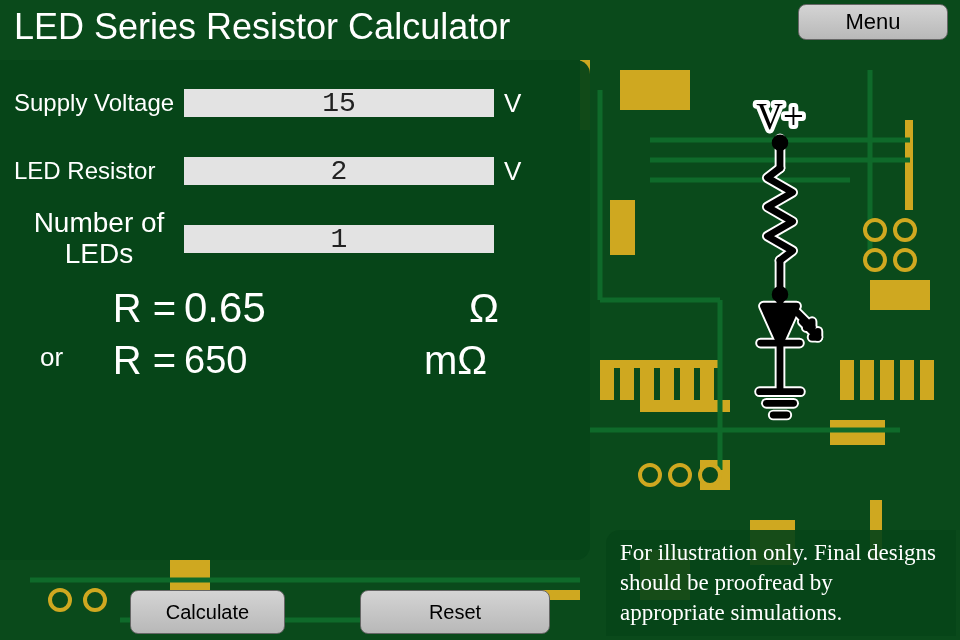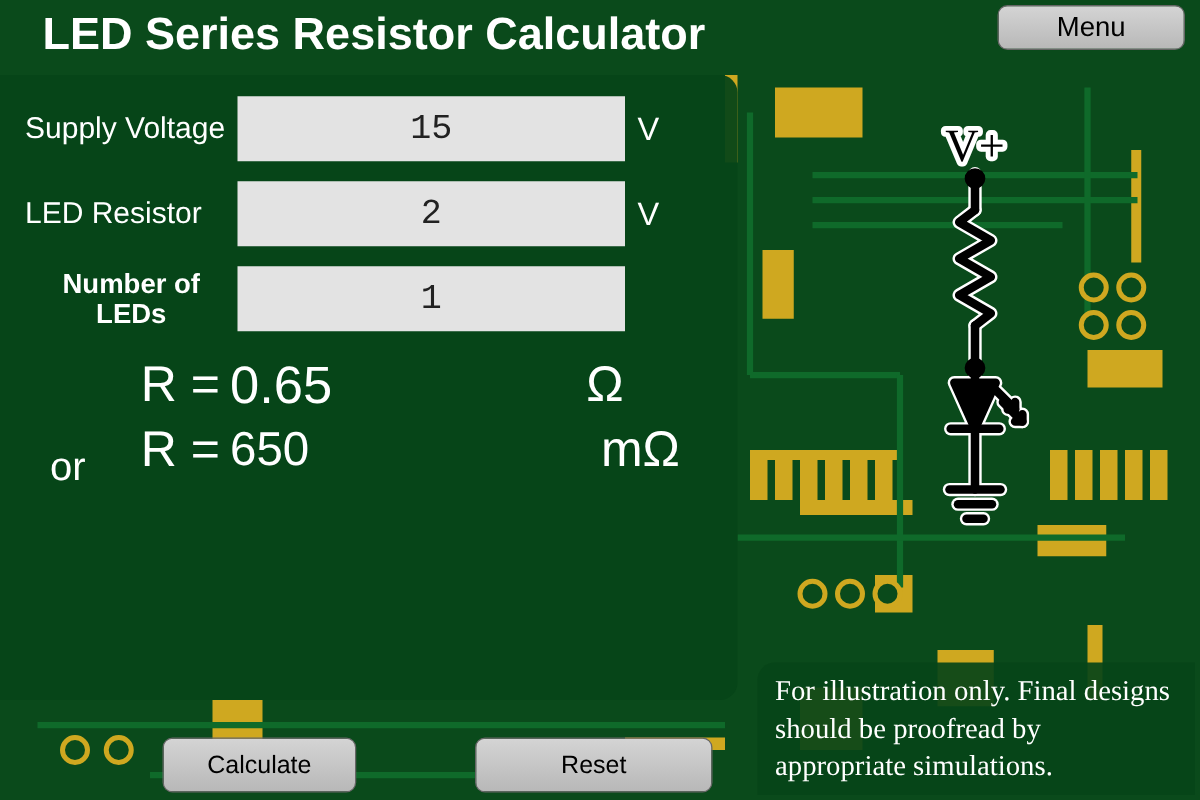--- a/index.html
+++ b/index.html
@@ -74,67 +74,66 @@
     inset: 0;
     pointer-events: none;
   }
   .traces line, .traces circle, .traces rect { stroke:#0f6a2a; stroke-width:5; fill:none; }
   .traces .via { fill:#0a4a1b; stroke:#cfa820; stroke-width:4; }
   .traces .bars rect { fill:#cfa820; stroke:none; }
 
   .title {
     position: absolute;
     top: 6px;
-    left: 34px;
+    left: 14px;
     font-size: 36px;
-    font-weight: 700;
+    font-weight: 400;
   }
 
   .menu-btn, .calc-btn, .reset-btn {
     position: absolute;
     background: linear-gradient(#d4d4d4,#b8b8b8);
     border: 1px solid #666;
     border-radius: 8px;
     color: #000;
     font-size: 22px;
     display: flex;
     align-items: center;
     justify-content: center;
     cursor: pointer;
   }
   .menu-btn { top: 4px; right: 12px; width: 150px; height: 36px; }
   .calc-btn { bottom: 6px; left: 130px; width: 155px; height: 44px; font-size:20px; }
-  .reset-btn { bottom: 6px; left: 380px; width: 190px; height: 44px; font-size:20px; }
+  .reset-btn { bottom: 6px; left: 360px; width: 190px; height: 44px; font-size:20px; }
 
   .panel {
     position: absolute;
     top: 60px;
     left: 0;
     width: 590px;
     height: 500px;
     background: rgba(6, 68, 24, 0.95);
     border-radius: 0 14px 14px 0;
     padding: 20px 14px 10px 14px;
   }
   .row {
     display: flex;
     align-items: center;
     margin-bottom: 22px;
     height: 46px;
-    justify-content: center;
   }
   .row .label {
     width: 170px;
     font-size: 24px;
     line-height: 1.1;
   }
-  .row .label.two { font-size:22px; text-align:center;font-weight:bold; }
+  .row .label.two { font-size:28px; text-align:center; }
   .row input {
     width: 310px;
-    height: 52px;
+    height: 28px;
     border: none;
     background: #e3e3e3;
     font-family: "Courier New", monospace;
     font-size: 28px;
     text-align: center;
     color: #222;
   }
   .row .unit {
     width: 70px;
     text-align: left;
@@ -143,27 +142,27 @@
   }
 
   .results {
     margin-top: 10px;
     font-size: 40px;
     display: grid;
     grid-template-columns: 60px 110px 240px 120px;
     row-gap: 6px;
     align-items: center;
   }
-  .results .or { grid-column: 1; grid-row: 1 / span 2; font-size:32px; align-self:center; padding-left:26px; position:relative; top:40px;}
+  .results .or { grid-column: 1; grid-row: 1 / span 2; font-size:26px; align-self:center; padding-left:26px; position:relative; top:24px;}
   .results .r1lab { grid-column:2; grid-row:1; text-align:right; padding-right:8px;}
   .results .r1val { grid-column:3; grid-row:1; font-size:42px;}
   .results .r1unit{ grid-column:4; grid-row:1; text-align:center;}
   .results .r2lab { grid-column:2; grid-row:2; text-align:right; padding-right:8px;}
   .results .r2val { grid-column:3; grid-row:2; font-size:38px;}
-  .results .r2unit{ grid-column:4; grid-row:2; text-align:right;}
+  .results .r2unit{ grid-column:4; grid-row:2; text-align:left;}
 
   .schematic {
     position: absolute;
     top: 100px;
     left: 735px;
     width: 90px;
     height: 350px;
   }
 
   .disclaimer-box {

